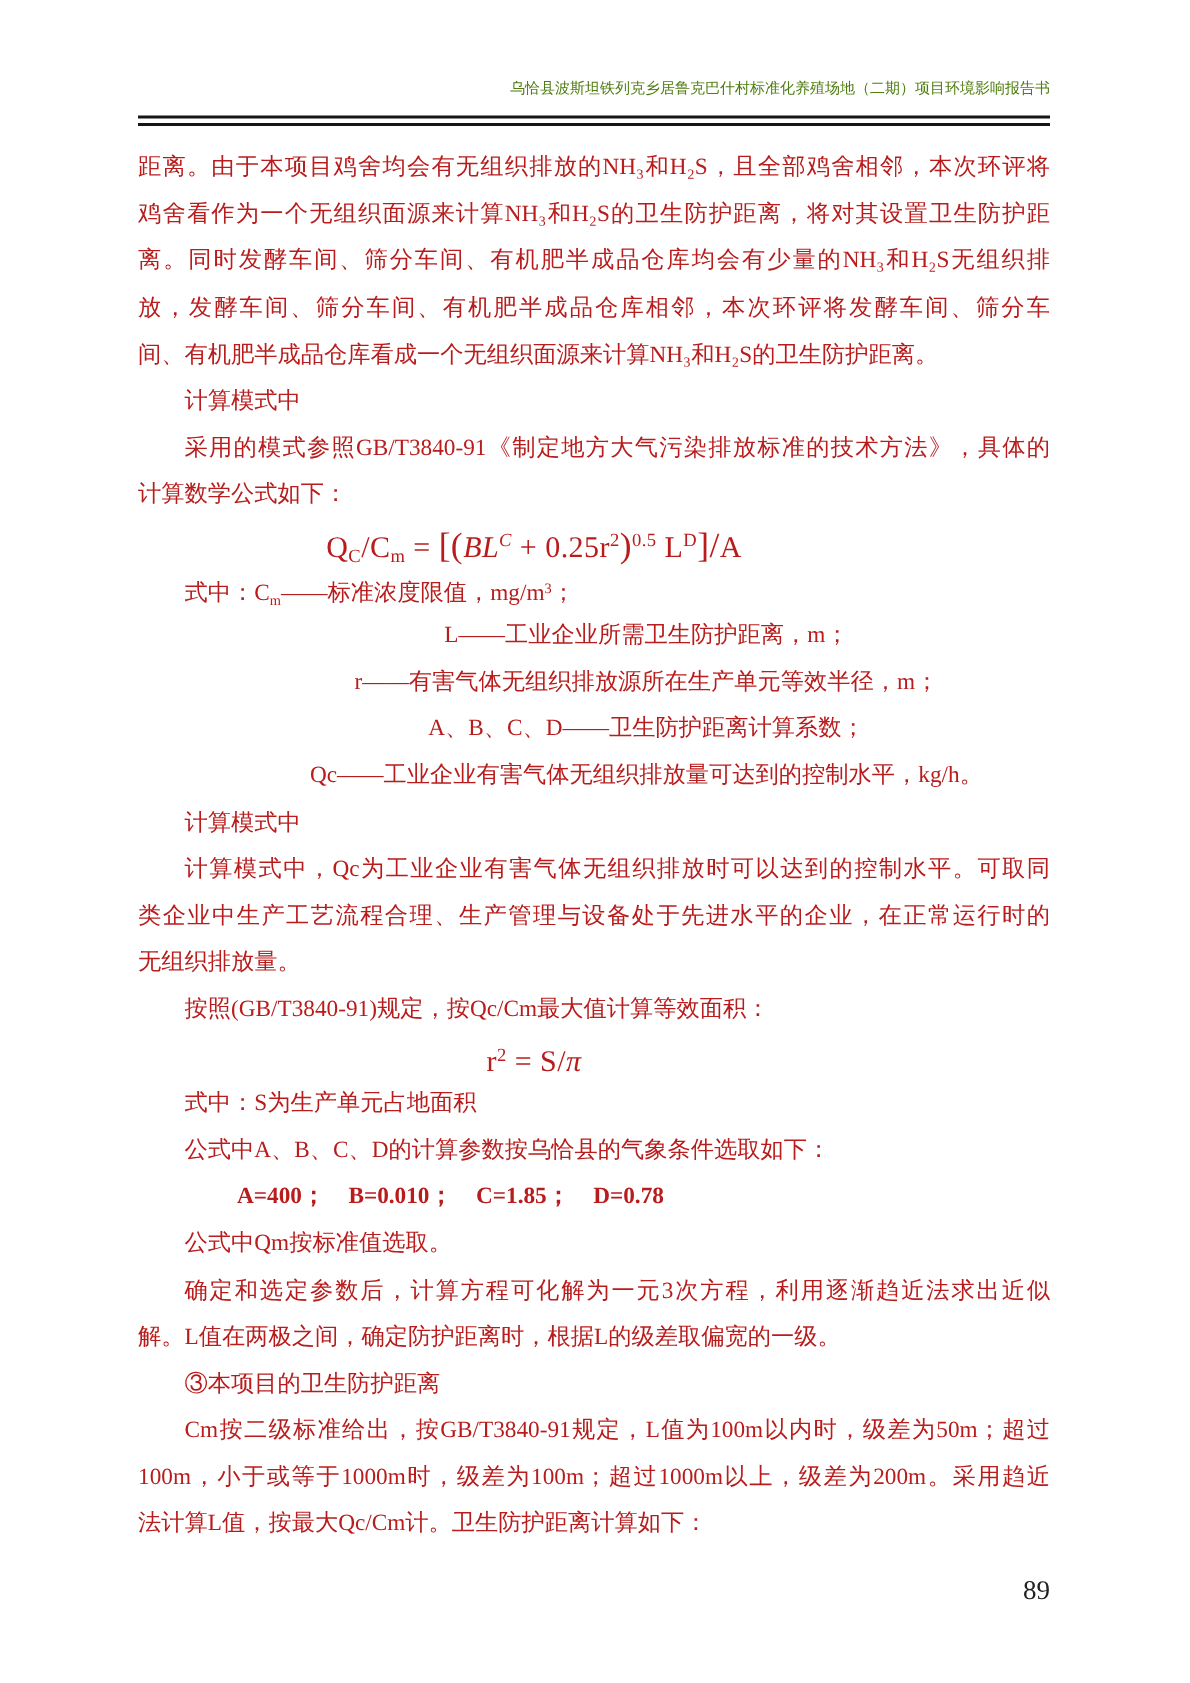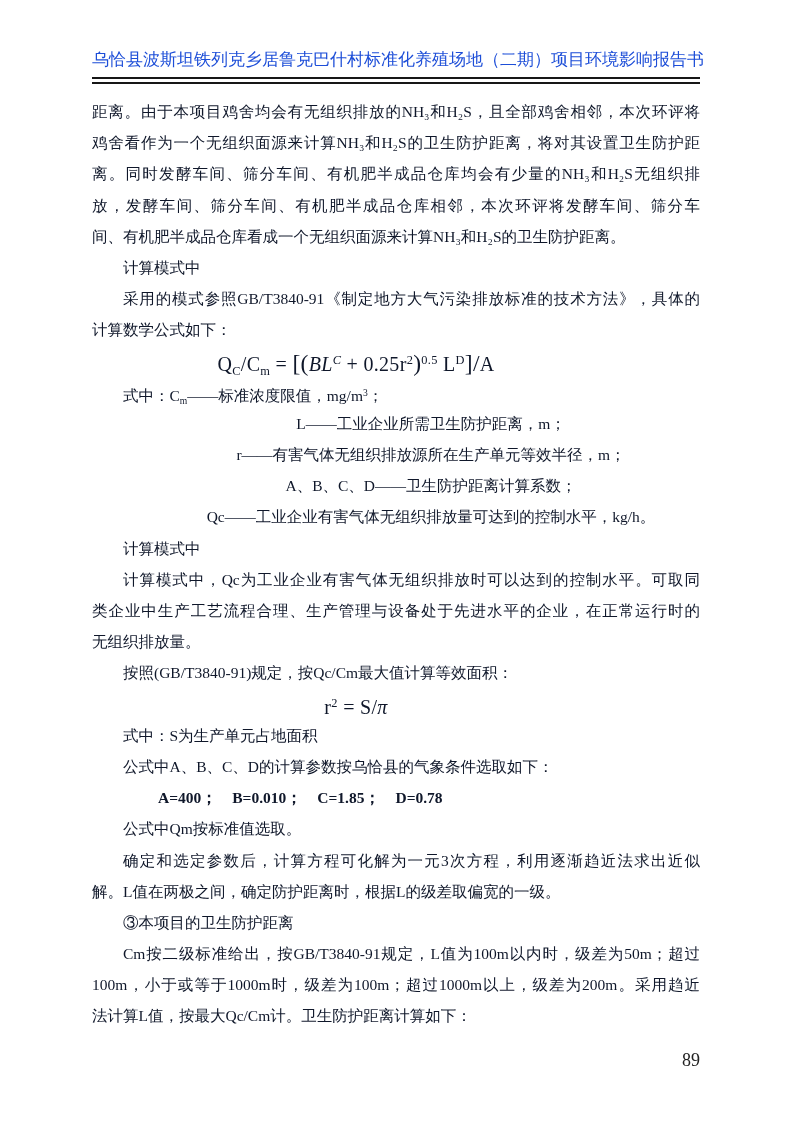--- a/index.html
+++ b/index.html
@@ -9,35 +9,35 @@
     font-family:"Liberation Serif","DejaVu Serif",serif;
     color:#1a1a1a;
     position:relative;
     overflow:hidden;
   }
   .page { position:absolute; inset:0; background:#ffffff; }
 
   .header-title {
     position:absolute; left:92px; top:52px; width:608px;
     text-align:right;
-    font-size:17px; line-height:16px;
-    color:#1d4ed8;
+    font-size:10px; line-height:16px;
+    color:#4d7c0f;
     white-space:nowrap;
   }
   .header-rule {
     position:absolute; left:92px; top:77px; width:608px;
     height:3px;
     border-top:2px solid #161616;
     border-bottom:2px solid #161616;
   }
 
   .doc-body {
     position:absolute; left:92px; top:96px; width:608px;
     font-size:15.5px;
-    color:#0f172a;
+    color:#b91c1c;
   }
   .line {
     height:31.2px;
     line-height:31.2px;
     white-space:nowrap;
   }
   .line.fill {
     white-space:normal;
     text-align:justify;
     text-align-last:justify;

